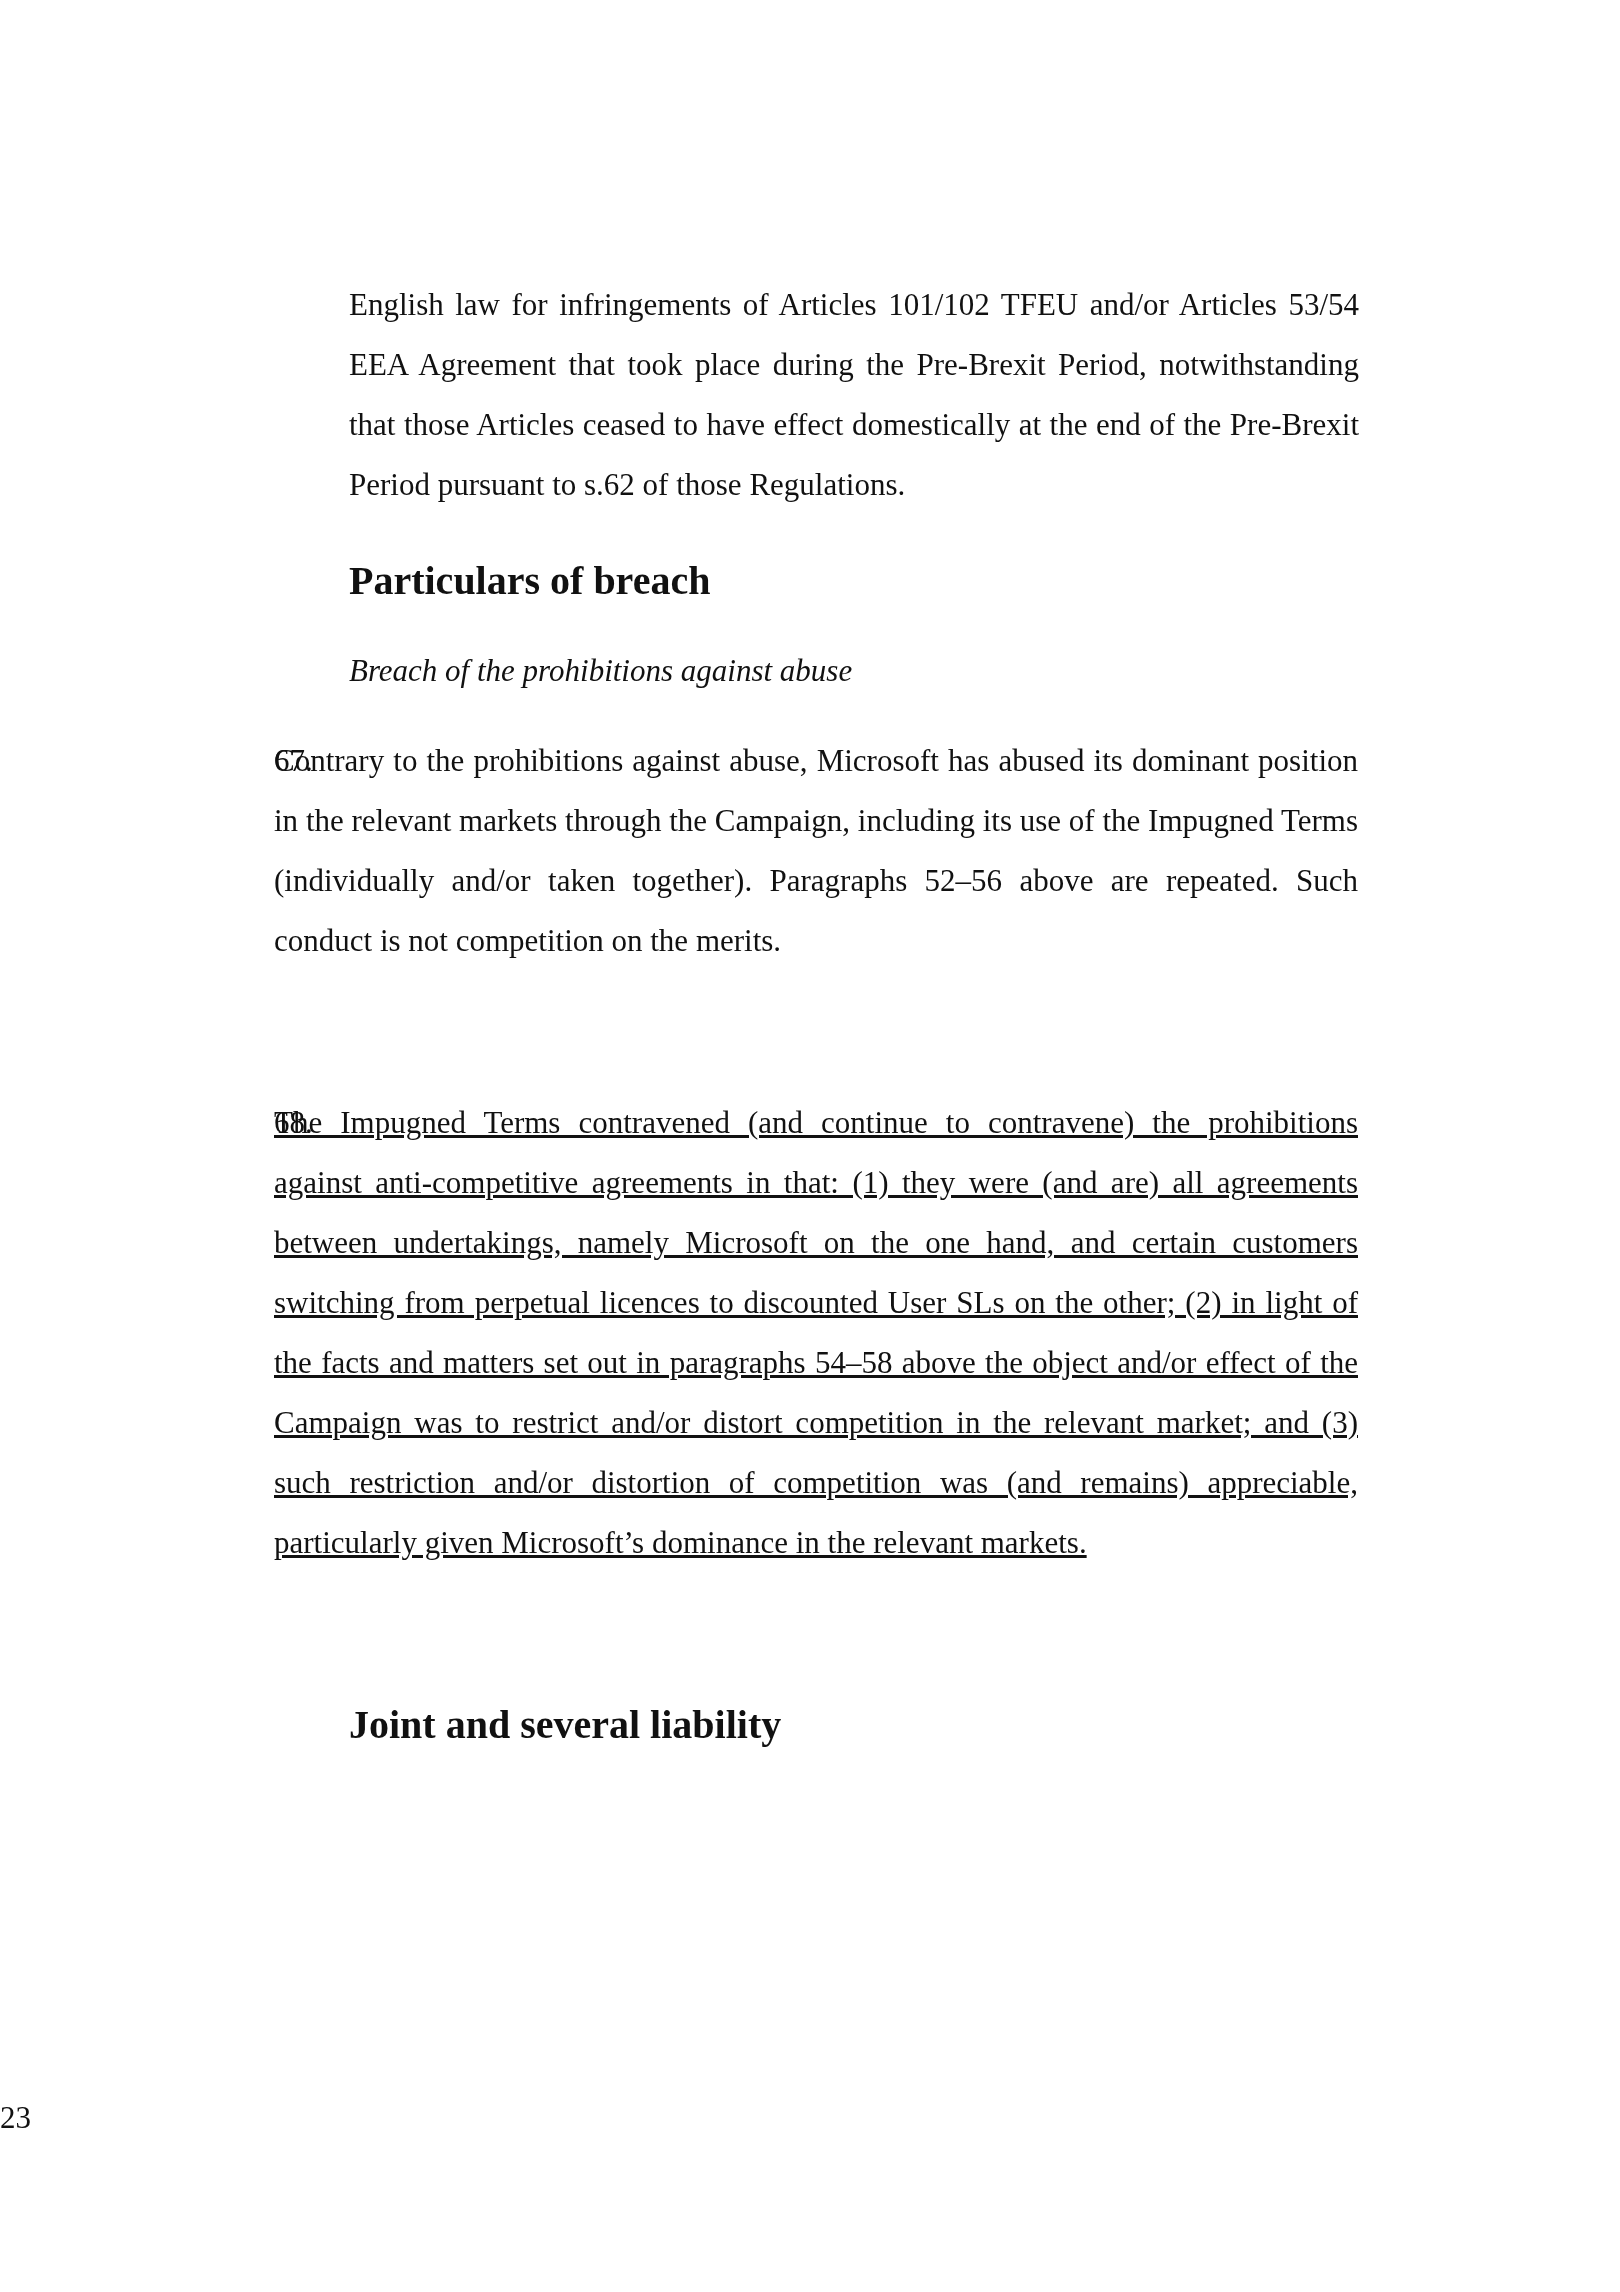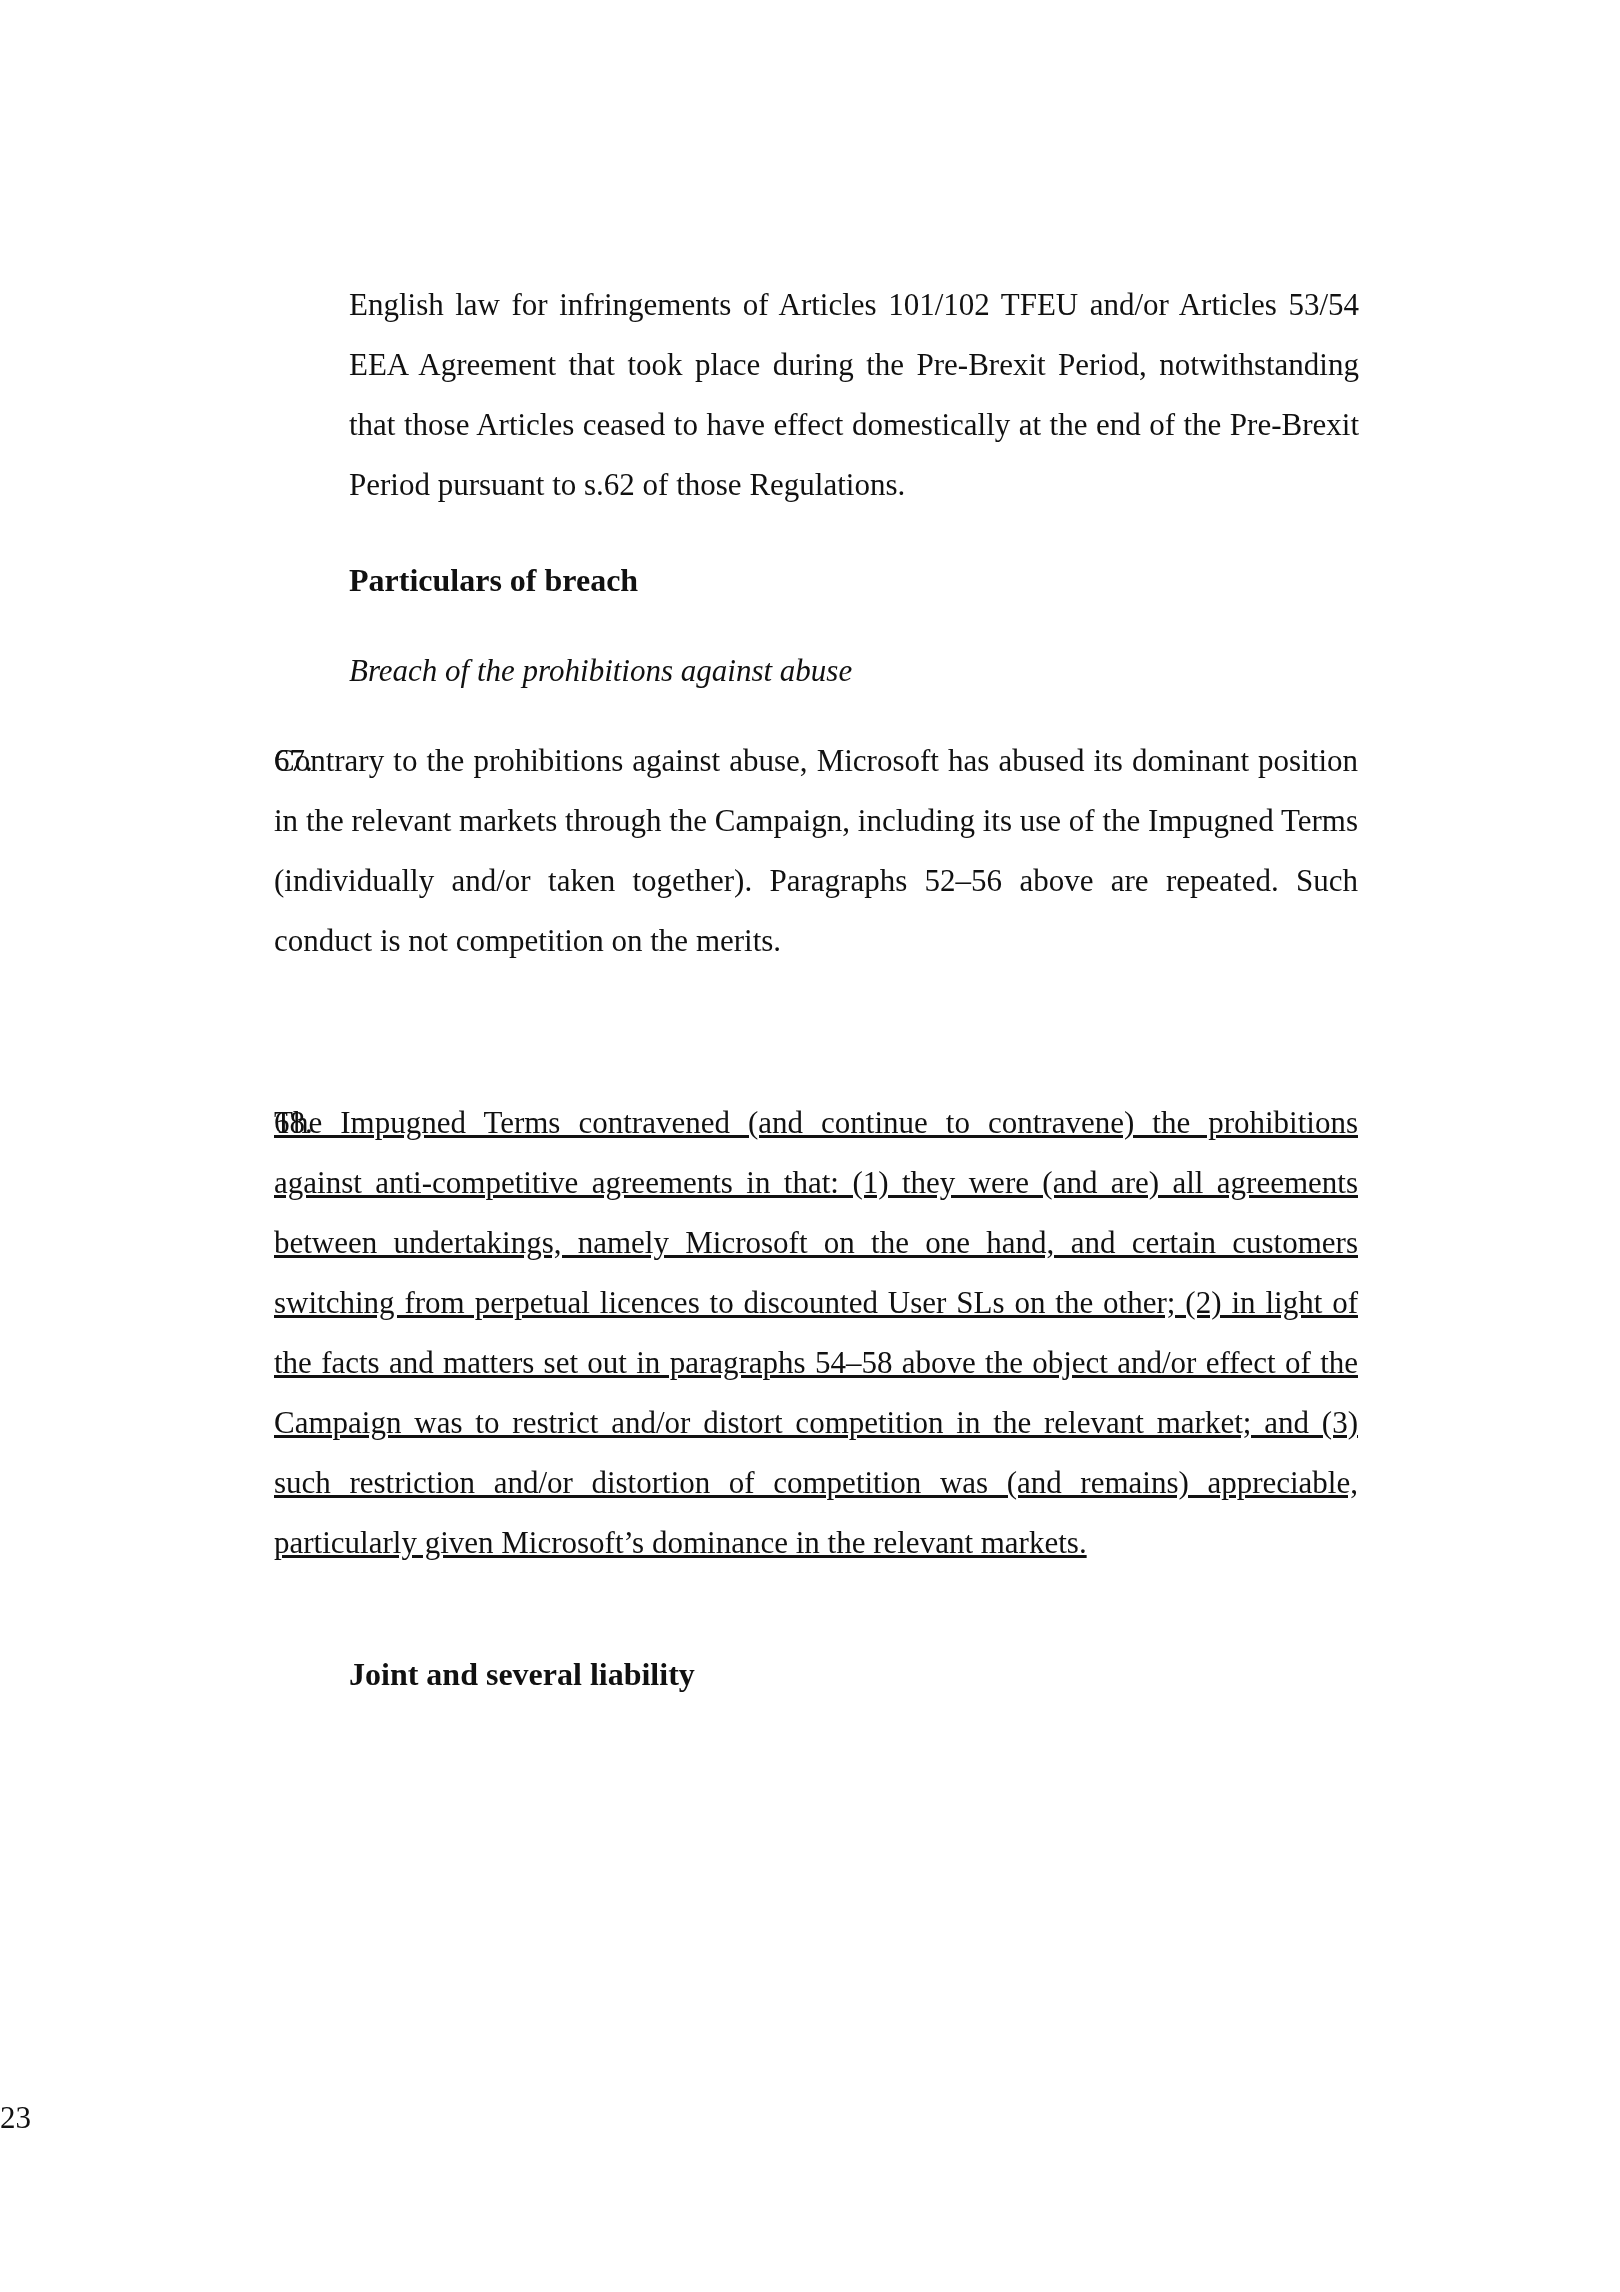--- a/index.html
+++ b/index.html
@@ -43,21 +43,21 @@
       left: 0;
       top: 0;
       width: 69px;
     }
     .para .text {
       text-align: justify;
     }
     .heading-bold {
       position: absolute;
       left: 349px;
-      font-size: 32px;
+      font-size: 40px;
       line-height: 39px;
       font-weight: bold;
     }
     .heading-italic {
       position: absolute;
       left: 349px;
       font-size: 31px;
       line-height: 39px;
       font-style: italic;
     }
@@ -85,19 +85,19 @@
     <span class="num">67.</span>
     <div class="text">Contrary to the prohibitions against abuse, Microsoft has abused its dominant position in the relevant markets through the Campaign, including its use of the Impugned Terms (individually and/or taken together). Paragraphs 52–56 above are repeated. Such conduct is not competition on the merits.</div>
   </div>
 
 
   <div class="para" style="top:1093px;text-decoration:underline;">
     <span class="num">68.</span>
     <div class="text">The Impugned Terms contravened (and continue to contravene) the prohibitions against anti-competitive agreements in that: (1) they were (and are) all agreements between undertakings, namely Microsoft on the one hand, and certain customers switching from perpetual licences to discounted User SLs on the other; (2) in light of the facts and matters set out in paragraphs 54–58 above the object and/or effect of the Campaign was to restrict and/or distort competition in the relevant market; and (3) such restriction and/or distortion of competition was (and remains) appreciable, particularly given Microsoft’s dominance in the relevant markets.</div>
   </div>
 
-  <div class="heading-bold" style="top:1655px;font-family:Liberation Serif, serif;">Joint and several liability</div>
+  <div class="heading-bold" style="top:1705px;font-family:Liberation Serif, serif;">Joint and several liability</div>
 
 
   <div class="page-number">23</div>
 
 </div>
 
 
 </body></html>

